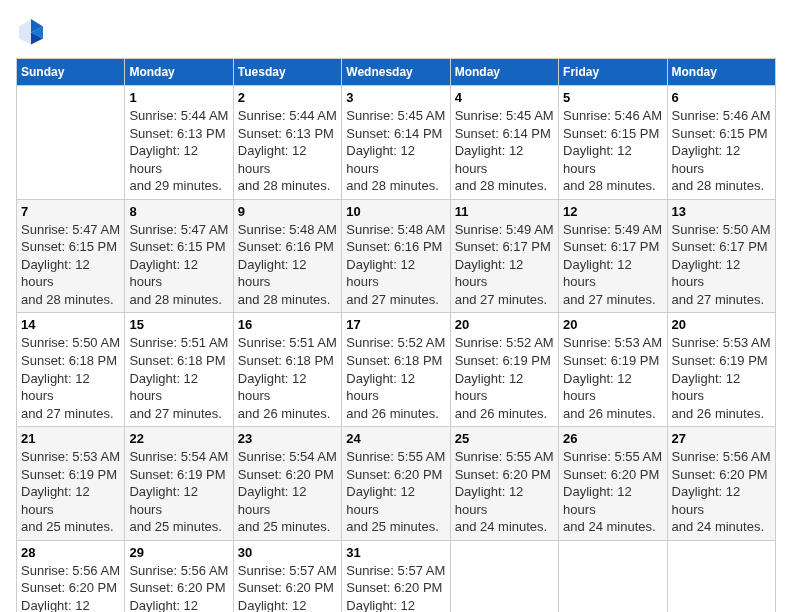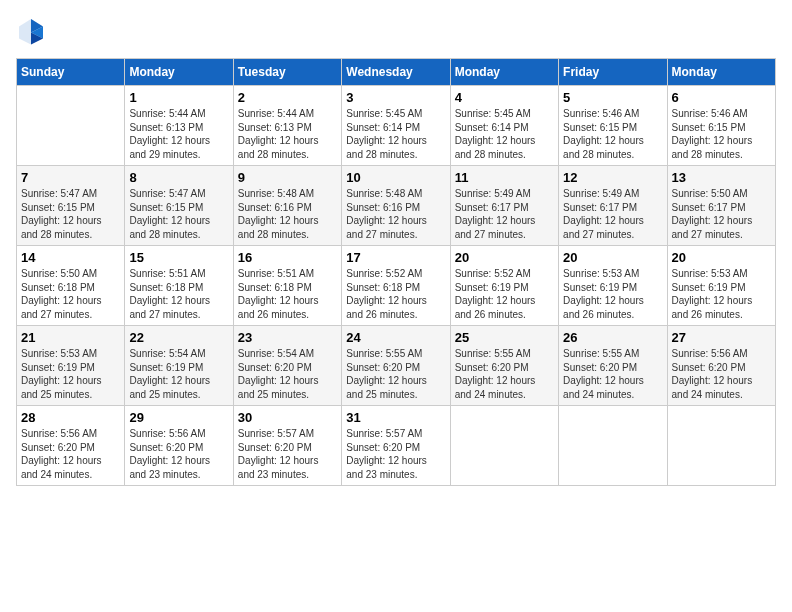--- a/index.html
+++ b/index.html
@@ -66,21 +66,21 @@
       width: calc(100% / 7);
       min-height: 80px;
     }
     .day-num {
       font-size: 13px;
       font-weight: bold;
       margin-bottom: 2px;
       display: block;
     }
     .day-info {
-      font-size: 10px;
+      font-size: 13px;
       color: #333;
       line-height: 1.35;
     }
     .empty { background: #fff; }
     .row-shaded td { background: #f5f5f5; }
     .row-white td { background: #fff; }
   </style>
 </head>
 <body>
 

